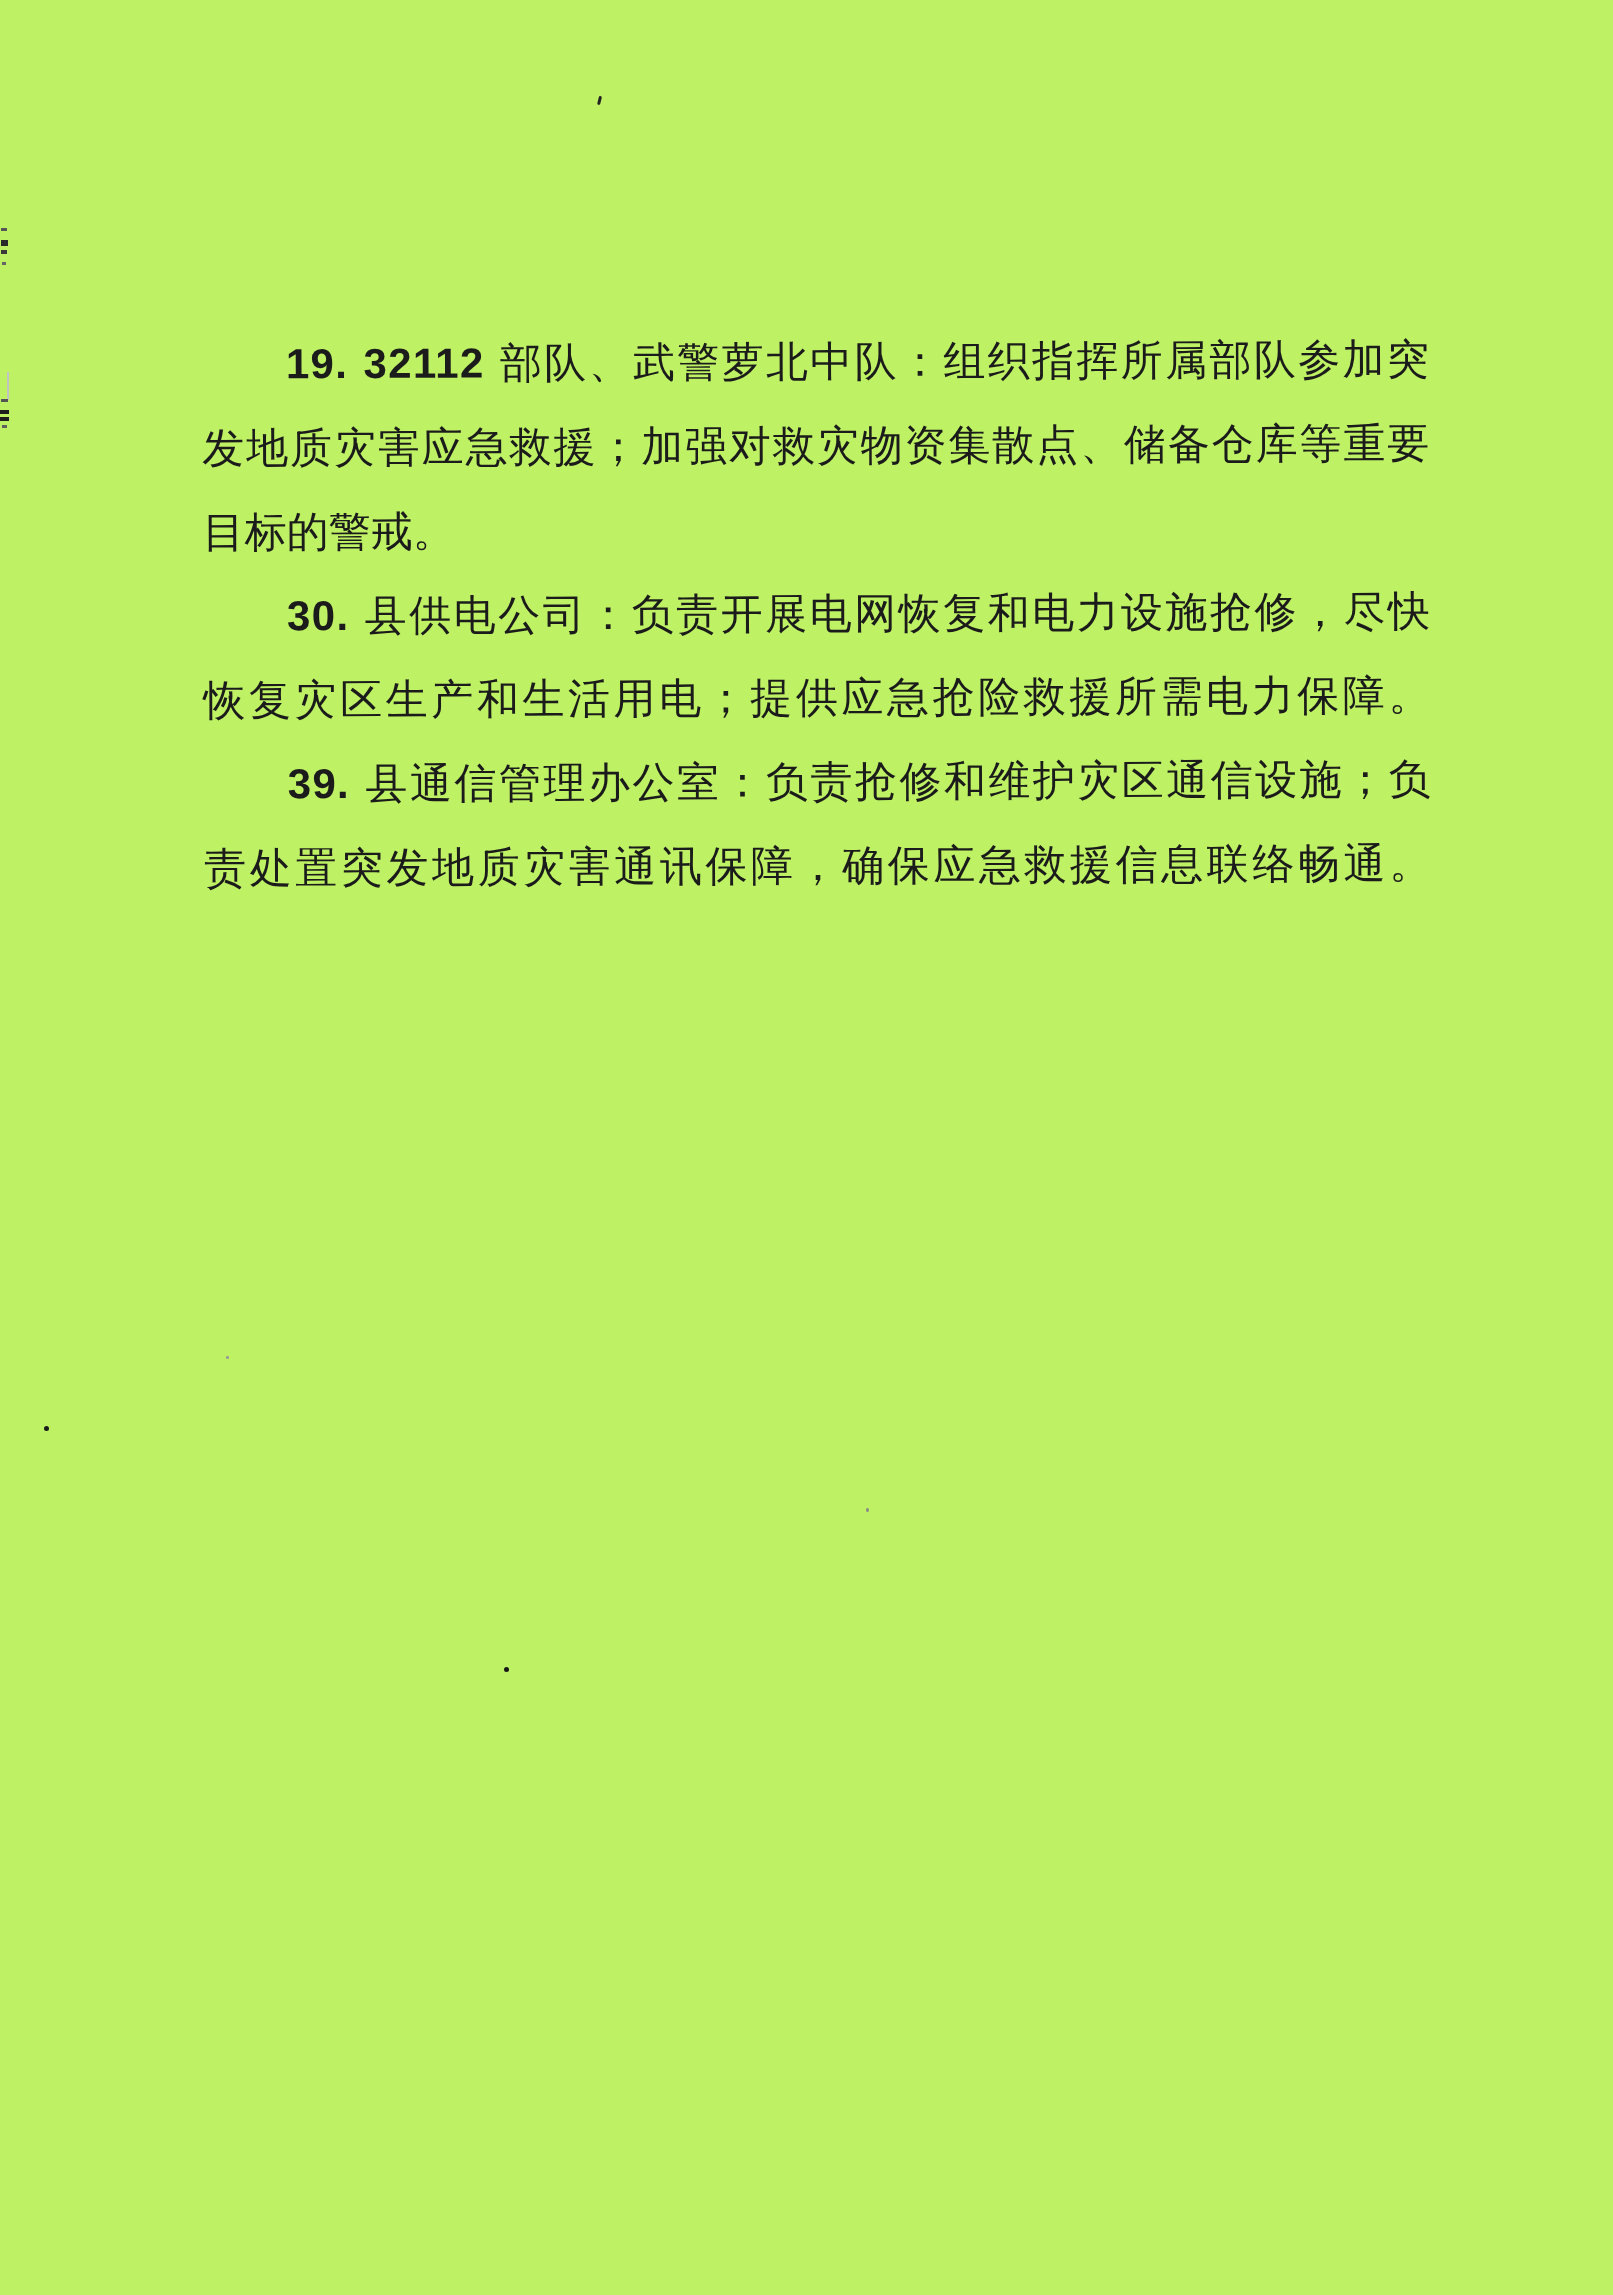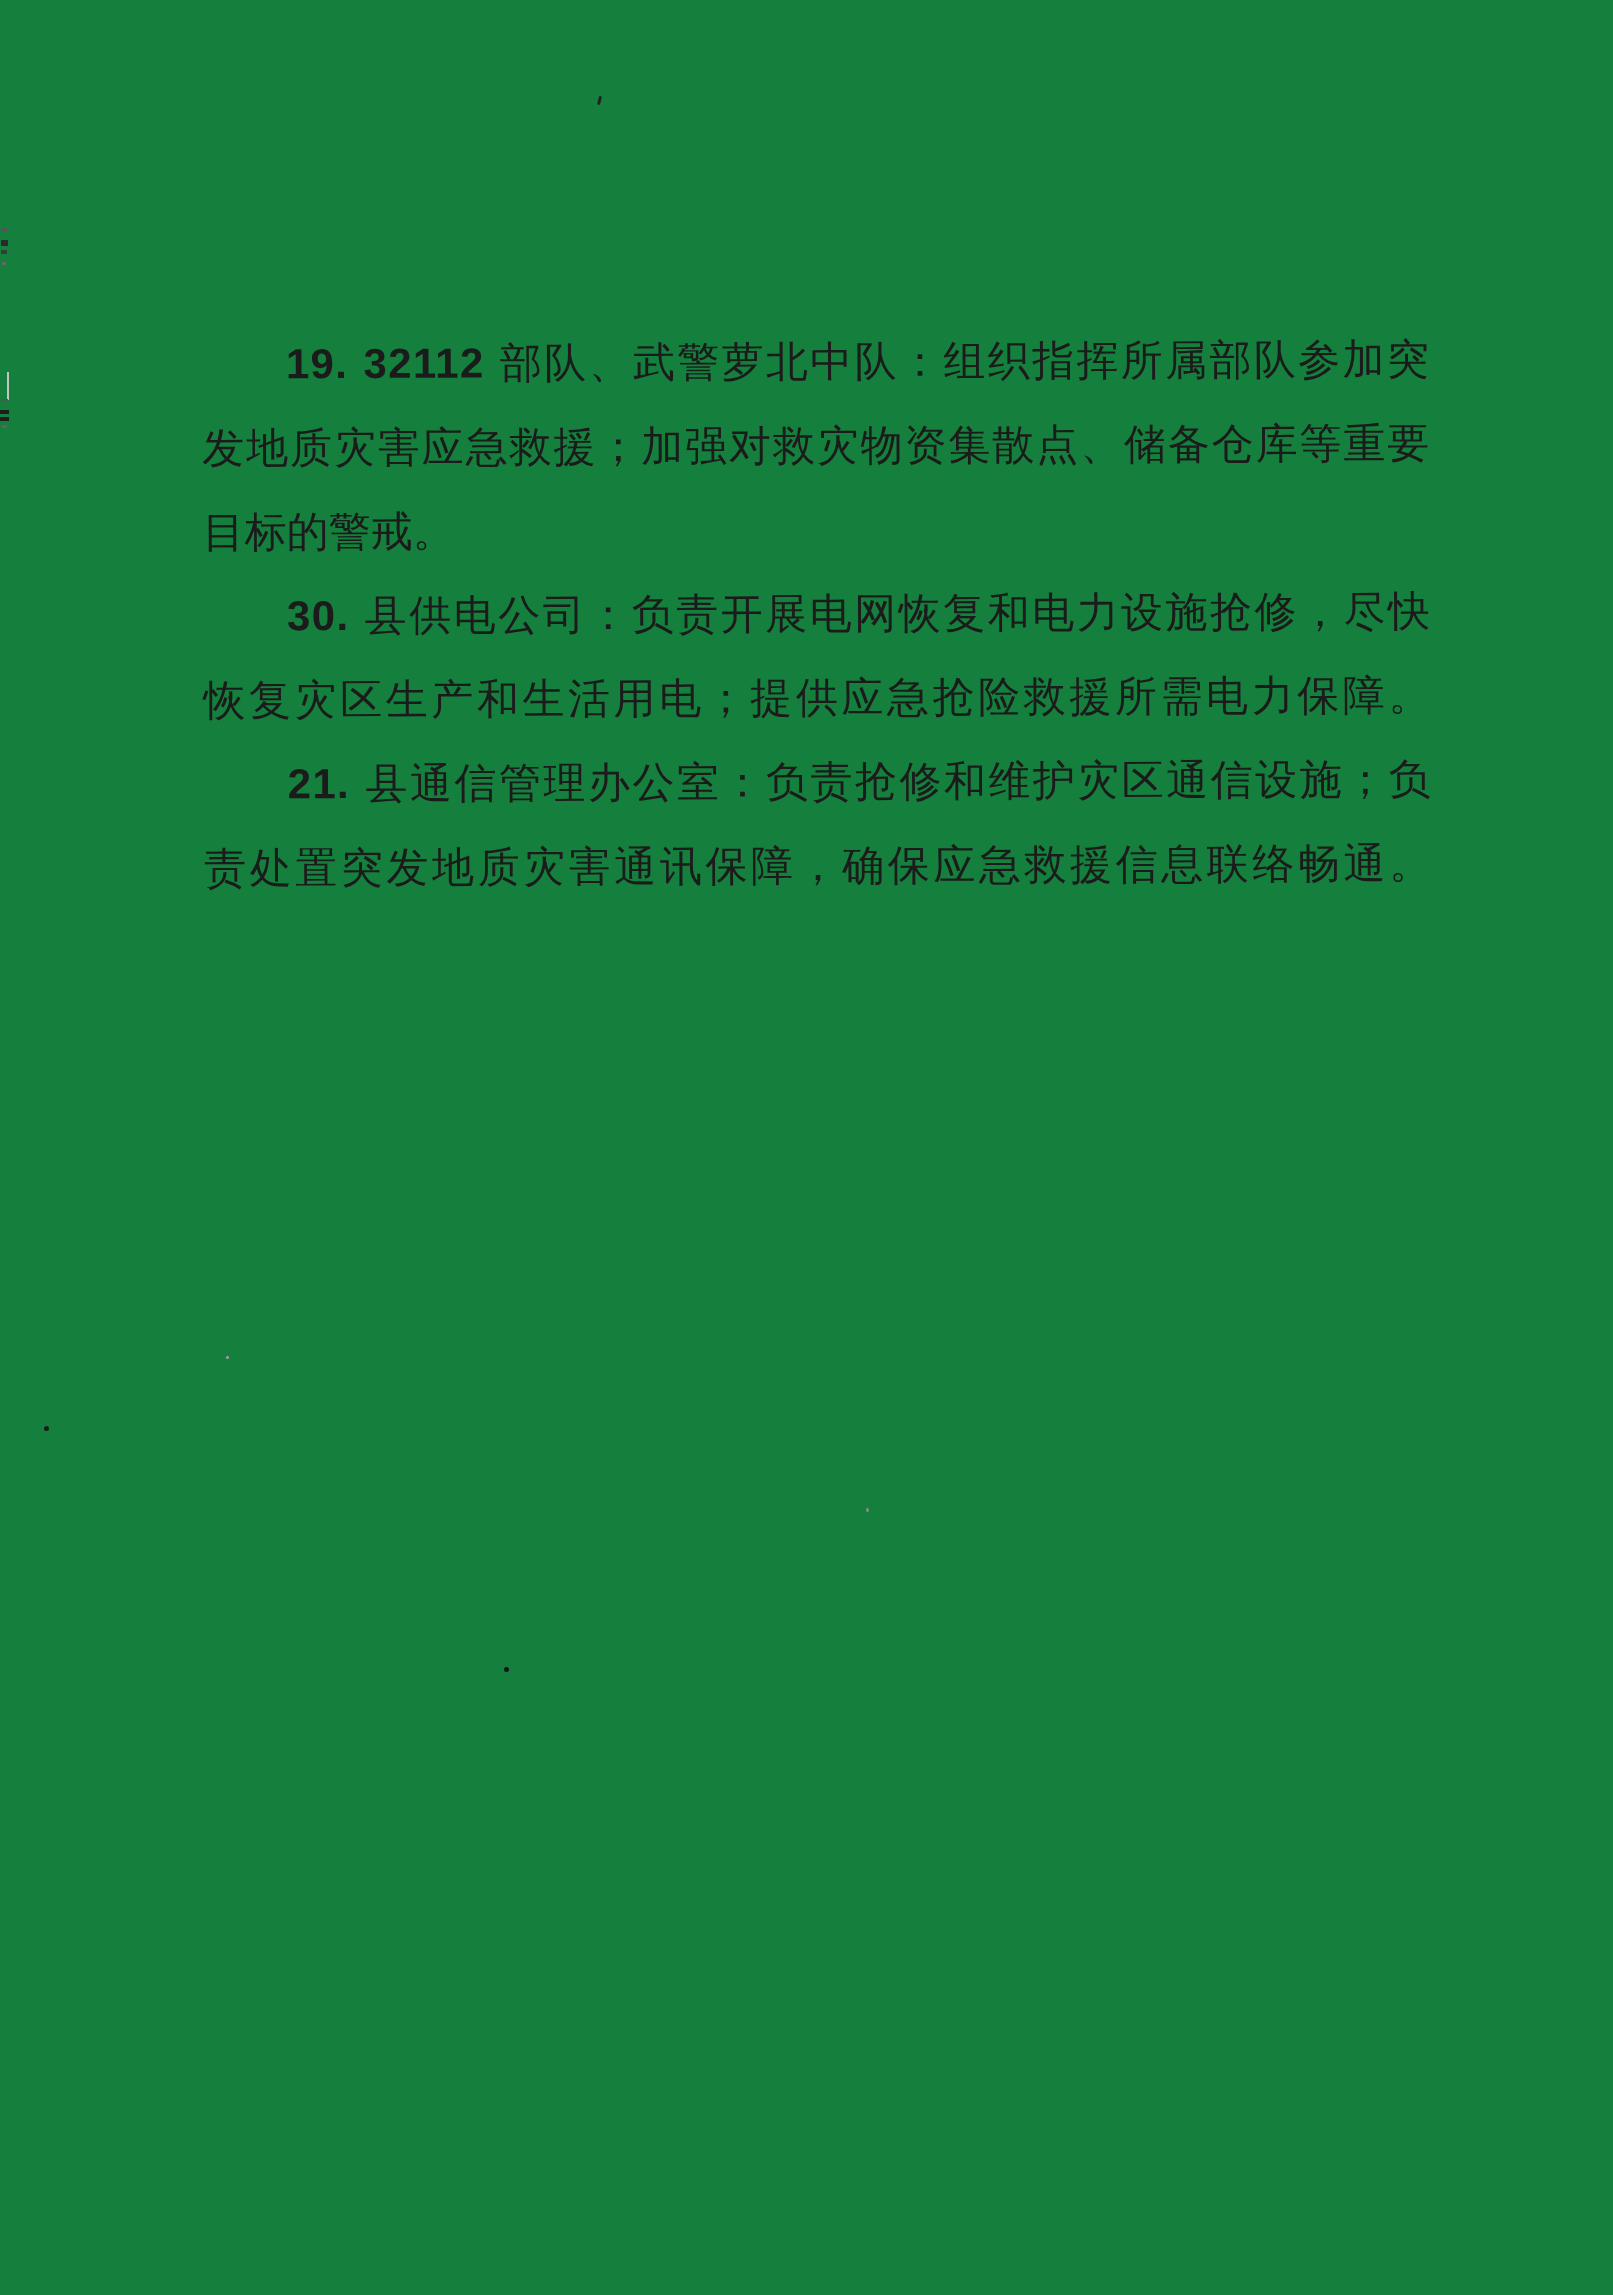--- a/index.html
+++ b/index.html
@@ -46,29 +46,29 @@
     position: absolute;
     background: #2a2a2a;
   }
   .dot {
     border-radius: 50%;
   }
 </style>
 </head>
 <body>
 
-<div class="page" style="background: #15803d;">
+<div class="page" style="background: #bef264;">
 
   <div class="text-block" id="text-block" style="color: rgb(27, 27, 27);">
       <div class="line first"><span class="num">19. 32112 </span><span>部队、武警萝北中队：组织指挥所属部队参加突</span></div>
       <div class="line">发地质灾害应急救援；加强对救灾物资集散点、储备仓库等重要</div>
       <div class="line last">目标的警戒。</div>
       <div class="line first"><span class="num">30. </span><span>县供电公司：负责开展电网恢复和电力设施抢修，尽快</span></div>
       <div class="line">恢复灾区生产和生活用电；提供应急抢险救援所需电力保障。</div>
-      <div class="line first"><span class="num">21. </span><span>县通信管理办公室：负责抢修和维护灾区通信设施；负</span></div>
+      <div class="line first"><span class="num">39. </span><span>县通信管理办公室：负责抢修和维护灾区通信设施；负</span></div>
       <div class="line">责处置突发地质灾害通讯保障，确保应急救援信息联络畅通。</div>
     </div>
 
   <div class="mark" style="left:1.3px;  top:228px; width:5.3px;  height:3.3px;  background:#555;"></div>
   <div class="mark" style="left:0.7px;  top:240px; width:7.3px; height:6px;  background:#2a2a2a;"></div>
   <div class="mark" style="left:1.3px;  top:250px; width:6px;  height:4px;  background:#3a3a3a;"></div>
   <div class="mark" style="left:2px;  top:262px; width:4px;  height:3.3px;  background:#666;"></div>
   <div class="mark" style="left:7.3px; top:372px; width:1.3px;  height:28px; background:#c4c4c4;"></div>
   <div class="mark" style="left:1.3px;  top:399px; width:6.6px; height:3.3px;  background:#555;"></div>
   <div class="mark" style="left:0px;  top:410px; width:8.6px; height:4px;  background:#1e1e1e;"></div>

